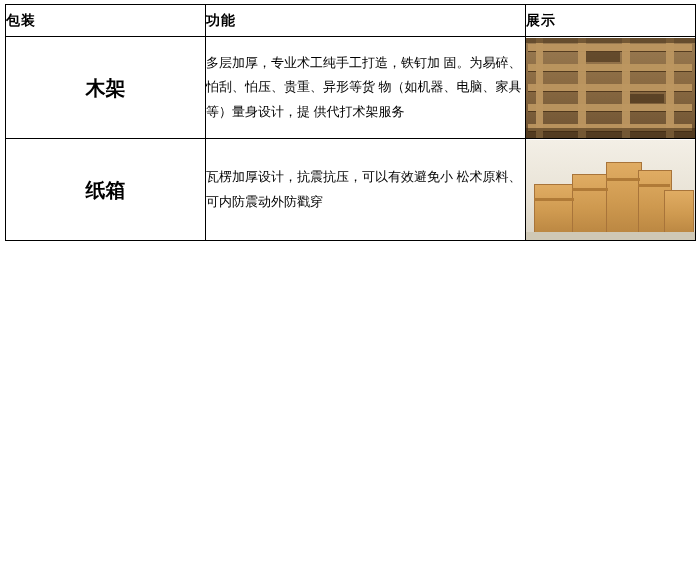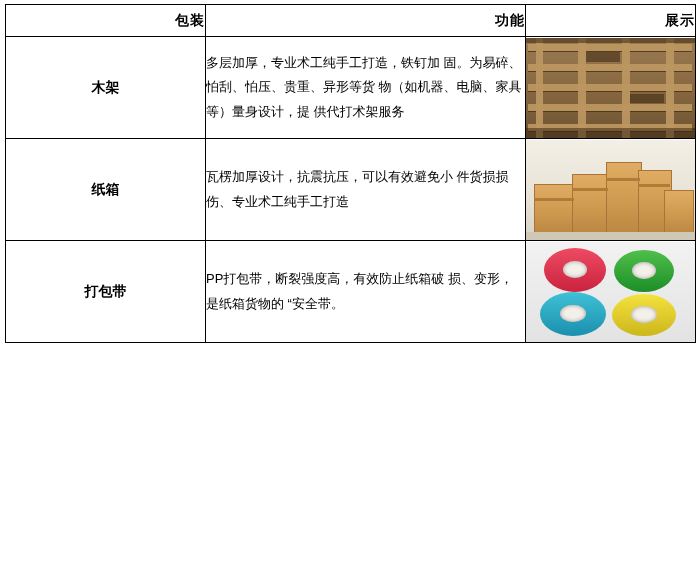--- a/index.html
+++ b/index.html
@@ -31,31 +31,31 @@
     padding: 0;
     vertical-align: middle;
     box-sizing: border-box;
   }
   col.c-name { width: 200px; }
   col.c-func { width: 320px; }
   col.c-show { width: 170px; }
 
   tr.head-row td {
     height: 32px;
-    text-align: right;
+    text-align: left;
     font-size: 14px;
     font-weight: bold;
     letter-spacing: 1px;
   }
   tr.body-row td {
     height: 102px;
   }
   td.name-cell {
     text-align: center;
-    font-size: 14px;
+    font-size: 20px;
     font-weight: bold;
     padding: 4px 10px;
     line-height: 1.6;
   }
   td.func-cell {
     font-size: 13px;
     line-height: 1.85;
     padding: 8px 12px 8px 10px;
     text-align: left;
     vertical-align: middle;
@@ -185,54 +185,34 @@
               <div class="dark" style="left:0;   bottom:0;width:170px; height:10px;"></div>
               <div class="dark" style="left:60px;top:14px;width:34px;  height:10px;"></div>
               <div class="dark" style="left:104px;top:56px;width:34px; height:9px;"></div>
             </div>
           </div>
         </td>
       </tr>
 
       <tr class="body-row">
         <td class="name-cell">纸箱</td>
-        <td class="func-cell">瓦楞加厚设计，抗震抗压，可以有效避免小 件货损损伤、专业术工纯手工打造</td>
+        <td class="func-cell">瓦楞加厚设计，抗震抗压，可以有效避免小 松术原料、可内防震动外防戳穿</td>
         <td class="show-cell">
           <div class="photo ph-carton">
             <div class="box" style="left:8px;  top:44px; width:40px; height:48px;"></div>
             <div class="box" style="left:46px; top:34px; width:36px; height:58px;"></div>
             <div class="box" style="left:80px; top:22px; width:34px; height:70px;"></div>
             <div class="box" style="left:112px;top:30px; width:32px; height:62px;"></div>
             <div class="box" style="left:138px;top:50px; width:28px; height:42px;"></div>
             <div class="tape" style="left:8px;  top:58px; width:40px; height:3px;"></div>
             <div class="tape" style="left:46px; top:48px; width:36px; height:3px;"></div>
             <div class="tape" style="left:80px; top:38px; width:34px; height:3px;"></div>
             <div class="tape" style="left:112px;top:44px; width:32px; height:3px;"></div>
             <div class="tape" style="left:0;    top:92px; width:170px;height:8px; background:#cfc8b6;"></div>
           </div>
         </td>
       </tr>
 
 
-      <tr class="body-row">
-        <td class="name-cell">打包带</td>
-        <td class="func-cell">PP打包带，断裂强度高，有效防止纸箱破 损、变形，是纸箱货物的 “安全带。</td>
-        <td class="show-cell">
-          <div class="photo ph-rolls">
-            <div class="roll" style="left:18px; top:6px;  width:62px; height:44px; background:linear-gradient(180deg,#ef4a63 0%,#c9233f 100%);">
-              <div class="hole"></div>
-            </div>
-            <div class="roll" style="left:88px; top:8px;  width:60px; height:42px; background:linear-gradient(180deg,#4fbf4a 0%,#1d8e28 100%);">
-              <div class="hole"></div>
-            </div>
-            <div class="roll" style="left:14px; top:50px; width:66px; height:44px; background:linear-gradient(180deg,#3fc1d6 0%,#1b8fae 100%);">
-              <div class="hole"></div>
-            </div>
-            <div class="roll" style="left:86px; top:52px; width:64px; height:42px; background:linear-gradient(180deg,#f4e23f 0%,#ccb71c 100%);">
-              <div class="hole"></div>
-            </div>
-          </div>
-        </td>
-      </tr>
 
     </tbody>
   </table>
 </div>
 
 </body></html>

